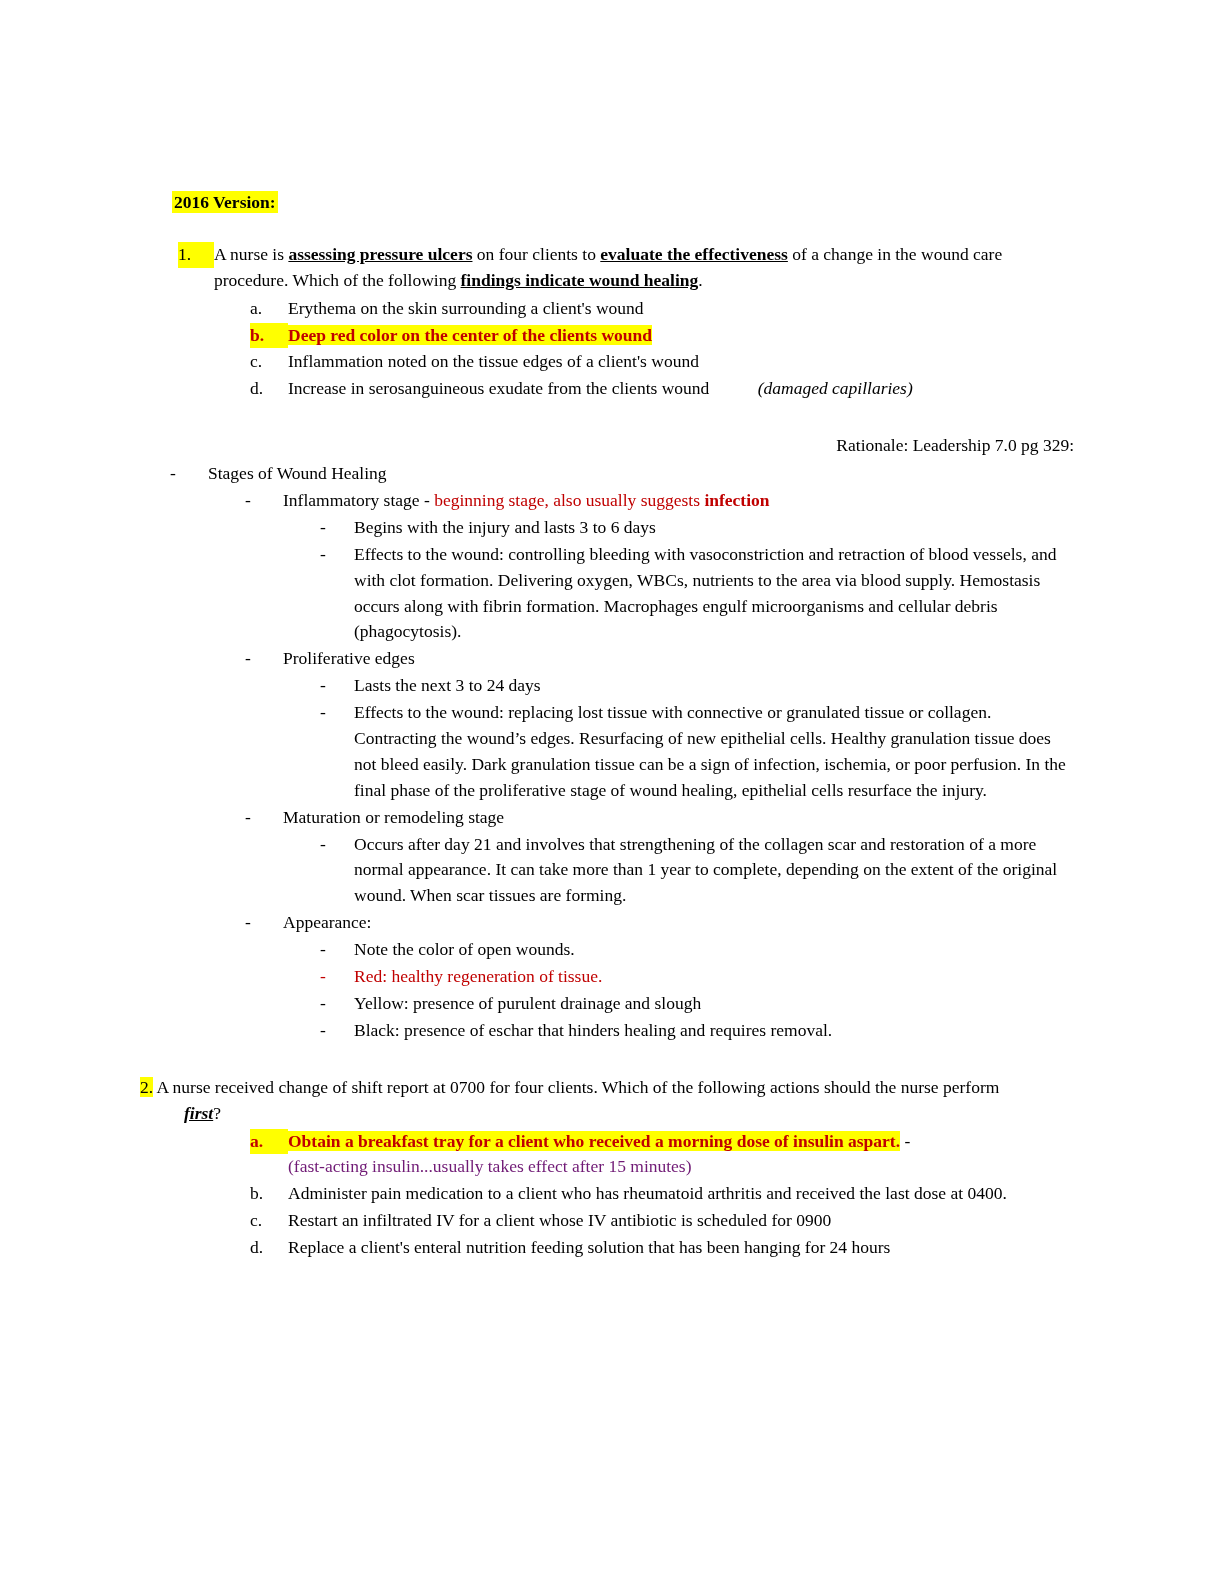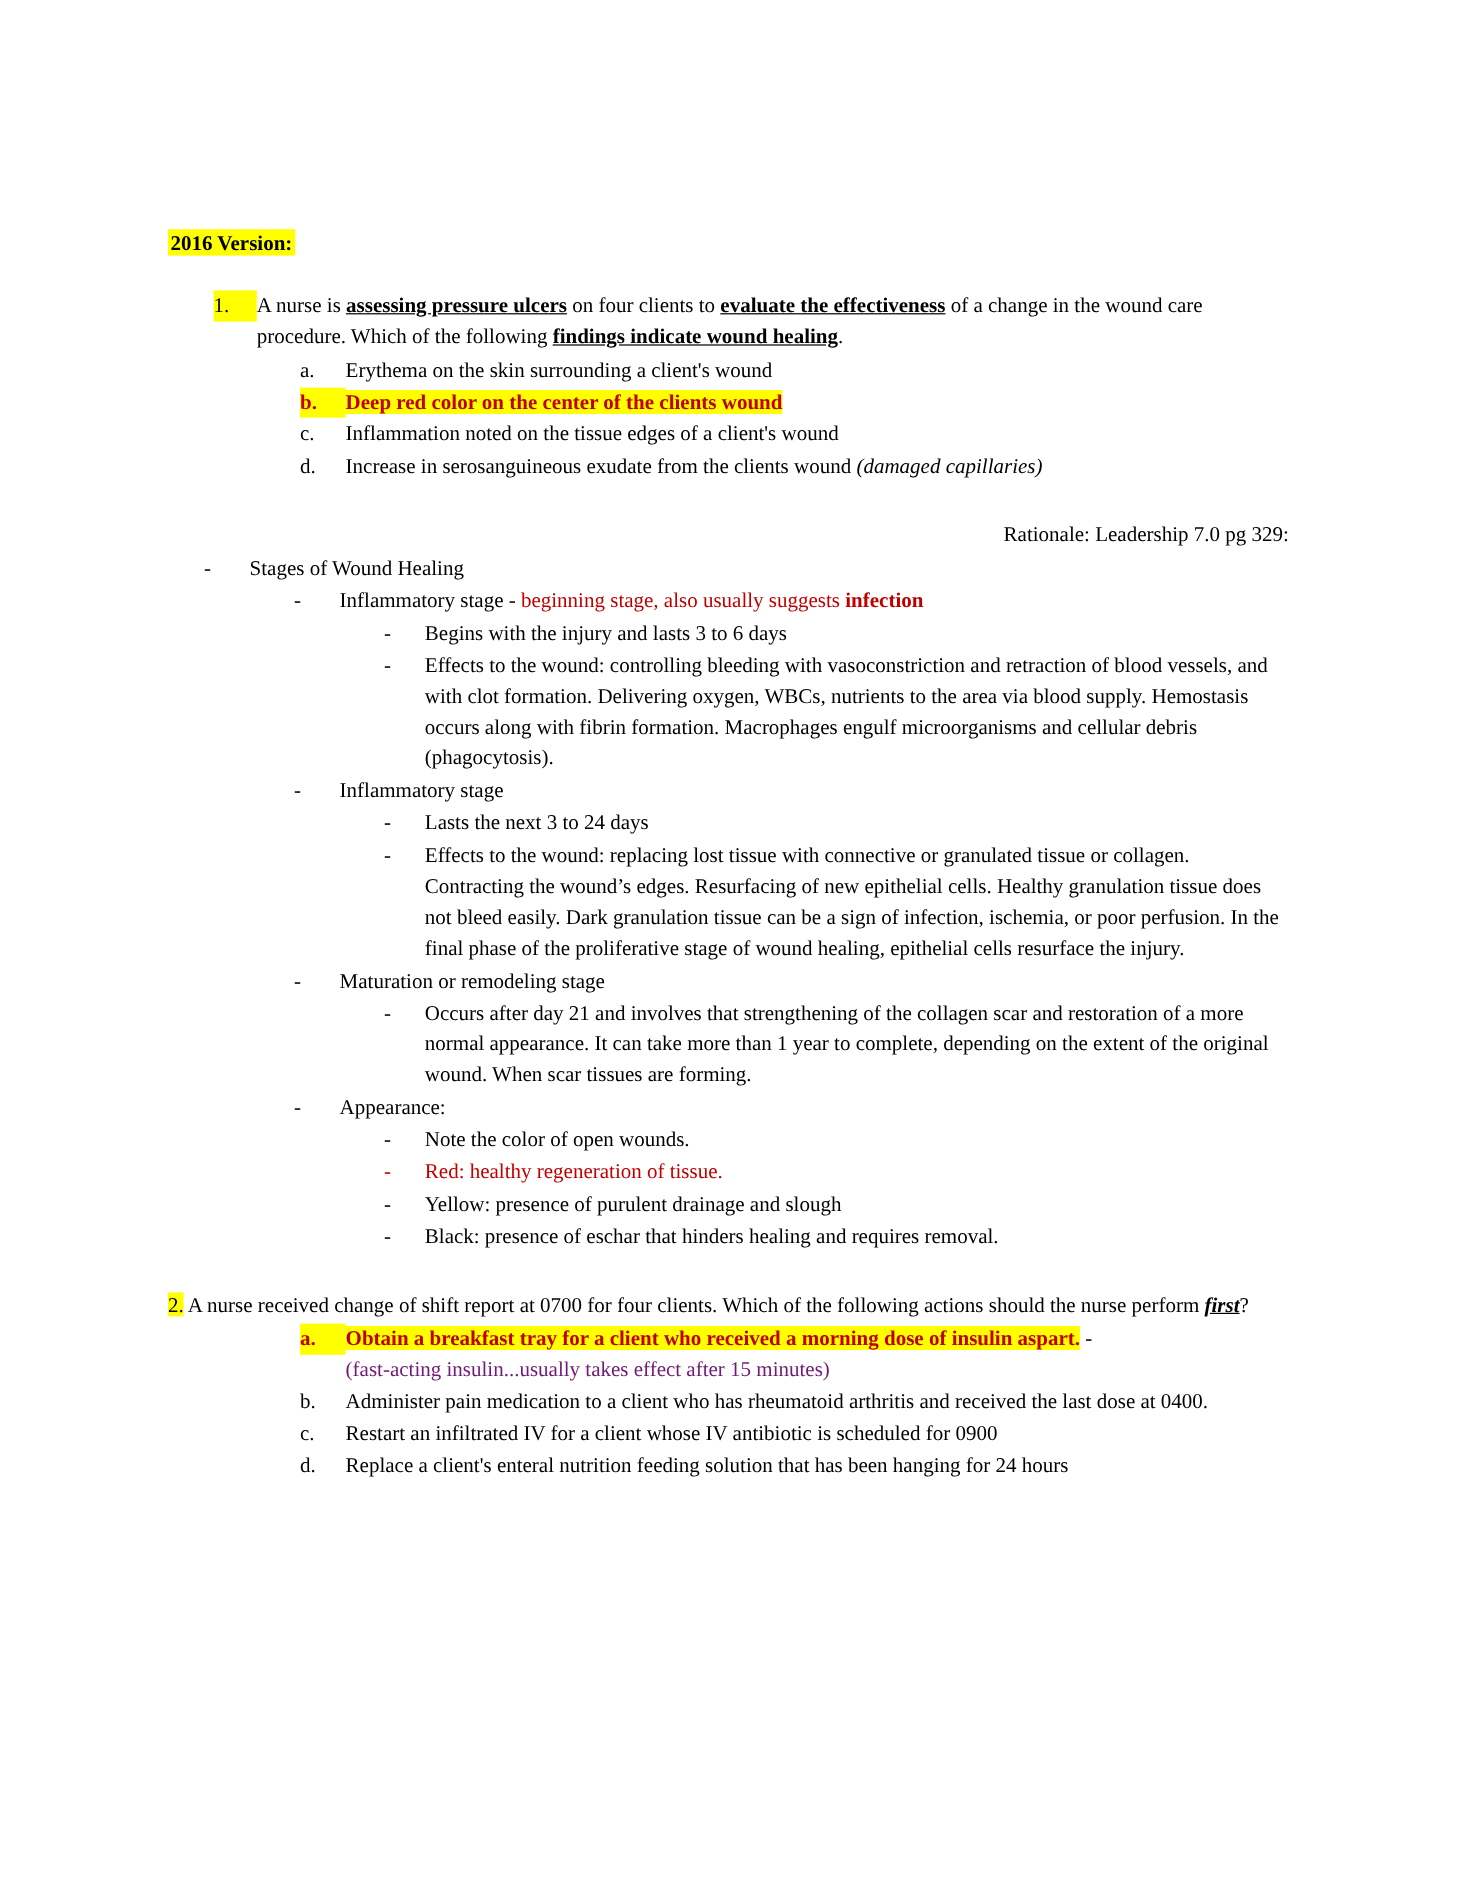--- a/index.html
+++ b/index.html
@@ -17,29 +17,29 @@
   }
   .page {
     position: relative;
     width: 1224px;
     height: 1584px;
     box-sizing: border-box;
     padding: 190px 150px 60px 140px;
   }
   .hl { background: #ffff00; }
   .bold { font-weight: bold; }
-  .ital { font-style: italic; }
+  .ital { font-style: italic; margin-left: 44px; }
   .red { color: #c00000; }
   .ul { text-decoration: underline; font-weight: bold; }
 
   .title-line {
     font-weight: bold;
     margin-bottom: 26px;
   }
-  .title-line span.hl { padding: 1px 2px; }
+  .title-line span.hl { padding: 1px 2px; margin-left: 32px; }
 
   
   .row {
     display: flex;
     align-items: flex-start;
   }
   .marker {
     flex: 0 0 auto;
     white-space: pre;
   }
@@ -124,21 +124,21 @@
       <div class="marker">-</div>
       <div class="txt">Begins with the injury and lasts 3 to 6 days</div>
     </div>
     <div class="row lvl3 tight">
       <div class="marker">-</div>
       <div class="txt">Effects to the wound: controlling bleeding with vasoconstriction and retraction of blood vessels, and with clot formation. Delivering oxygen, WBCs, nutrients to the area via blood supply. Hemostasis occurs along with fibrin formation. Macrophages engulf microorganisms and cellular debris (phagocytosis).</div>
     </div>
 
     <div class="row lvl2 tight">
       <div class="marker">-</div>
-      <div class="txt">Inflammatory stage</div>
+      <div class="txt">Proliferative edges</div>
     </div>
     <div class="row lvl3 tight">
       <div class="marker">-</div>
       <div class="txt">Lasts the next 3 to 24 days</div>
     </div>
     <div class="row lvl3 tight">
       <div class="marker">-</div>
       <div class="txt">Effects to the wound: replacing lost tissue with connective or granulated tissue or collagen. Contracting the wound’s edges. Resurfacing of new epithelial cells. Healthy granulation tissue does not bleed easily. Dark granulation tissue can be a sign of infection, ischemia, or poor perfusion. In the final phase of the proliferative stage of wound healing, epithelial cells resurface the injury.</div>
     </div>
 

